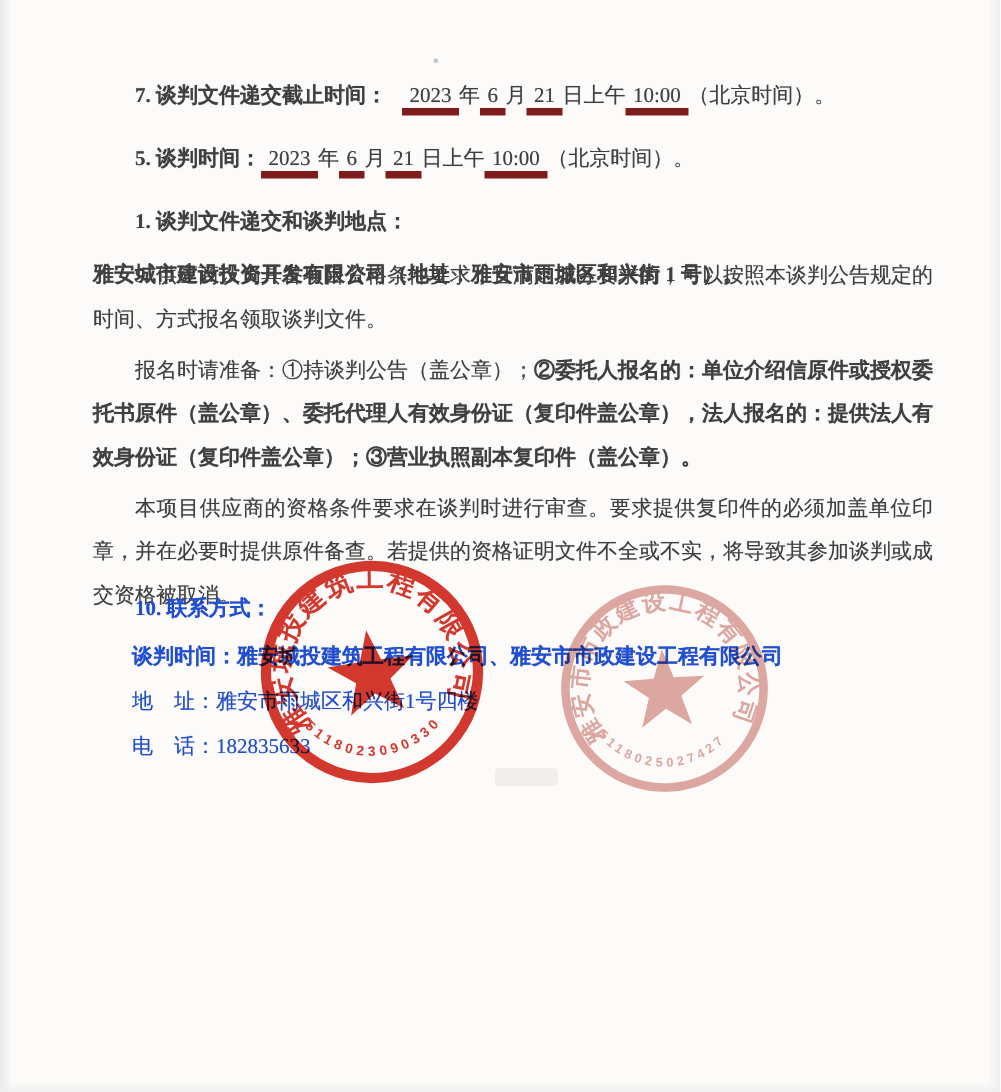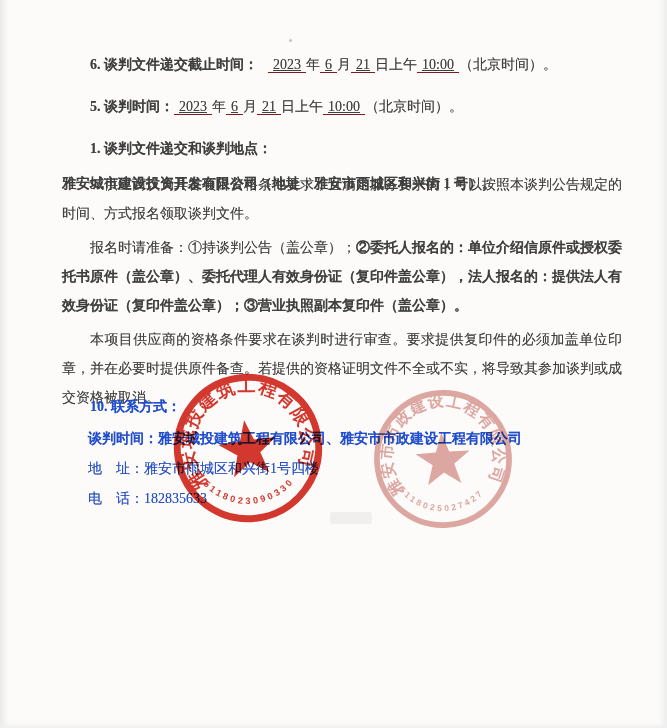--- a/index.html
+++ b/index.html
@@ -25,21 +25,21 @@
 
   
   .doc{
     position:absolute;left:62px;top:44px;width:560px;
     color:#3f3f3f;font-size:14px;
     text-shadow:0 0 0.5px rgba(63,63,63,0.55);
   }
   .doc p{margin:0;line-height:29px;}
   .b{font-weight:700;}
   .indent{text-indent:28px;}
-  .u{border-bottom:1px solid #7f1d1d;padding:0 5px;text-decoration:underline;}
+  .u{border-bottom:5px solid #7f1d1d;padding:0 5px;}
   .gap{margin-left:10px;}
   #line6{margin-top:6px;}
   #line7{margin-top:13px;}
   #line8{margin-top:13px;}
   #line-addr{margin-top:6px;font-weight:700;}
   .blockB{position:absolute;left:62px;top:170px;width:560px;color:#3f3f3f;font-size:14px;text-shadow:0 0 0.5px rgba(63,63,63,0.5);}
   .blockB p{margin:0 0 5px;line-height:29px;text-align:justify;}
   .blockC{position:absolute;left:62px;top:392px;width:560px;color:#1d4ed8;font-size:14px;text-shadow:0 0 0.5px rgba(63,63,63,0.5);}
   .blockC p{margin:0;line-height:30px;}
   #line10{text-indent:28px;margin-bottom:2px;}
@@ -59,21 +59,21 @@
 <div class="page">
 
   <div class="edge edge-left"></div>
   <div class="edge edge-right"></div>
   <div class="edge edge-bottom"></div>
   <div class="speck"></div>
   <div class="smudge"></div>
 
   <div class="doc">
     <p id="line6" class="indent">
-      <span class="b">6. 谈判文件递交截止时间：</span><span class="u gap">2023</span><span>年</span><span class="u">6</span><span>月</span><span class="u">21</span><span>日上午</span><span class="u">10:00</span><span>（北京时间）。</span>
+      <span class="b">7. 谈判文件递交截止时间：</span><span class="u gap">2023</span><span>年</span><span class="u">6</span><span>月</span><span class="u">21</span><span>日上午</span><span class="u">10:00</span><span>（北京时间）。</span>
     </p>
     <p id="line7" class="indent">
       <span class="b">5. 谈判时间：</span><span class="u">2023</span><span>年</span><span class="u">6</span><span>月</span><span class="u">21</span><span>日上午</span><span class="u">10:00</span><span>（北京时间）。</span>
     </p>
     <p id="line8" class="indent b">1. 谈判文件递交和谈判地点：</p>
     <p id="line-addr">雅安城市建设投资开发有限公司（地址：雅安市雨城区和兴街 1 号）。</p>
   </div>
 
   <div class="blockB">
     <p class="indent">9. 供应商认为具备项目资格条件要求，且满足服务要求的，可以按照本谈判公告规定的时间、方式报名领取谈判文件。</p>

